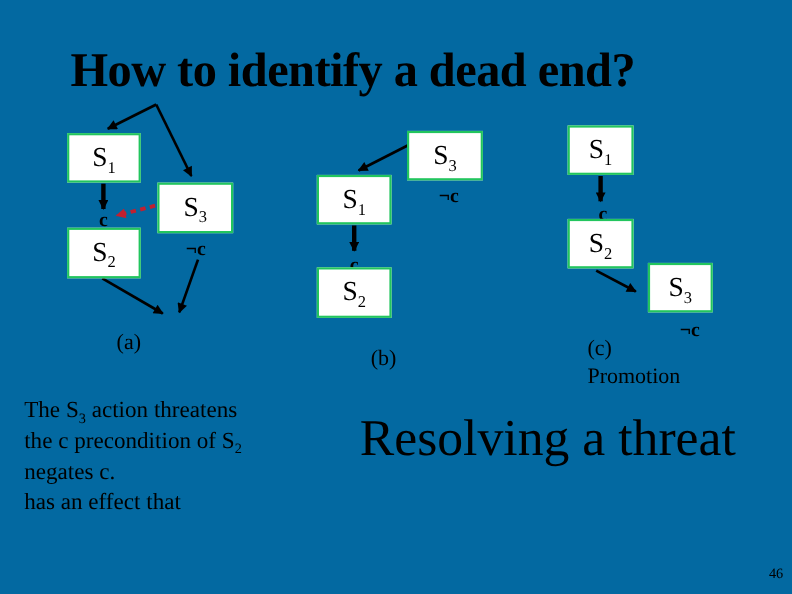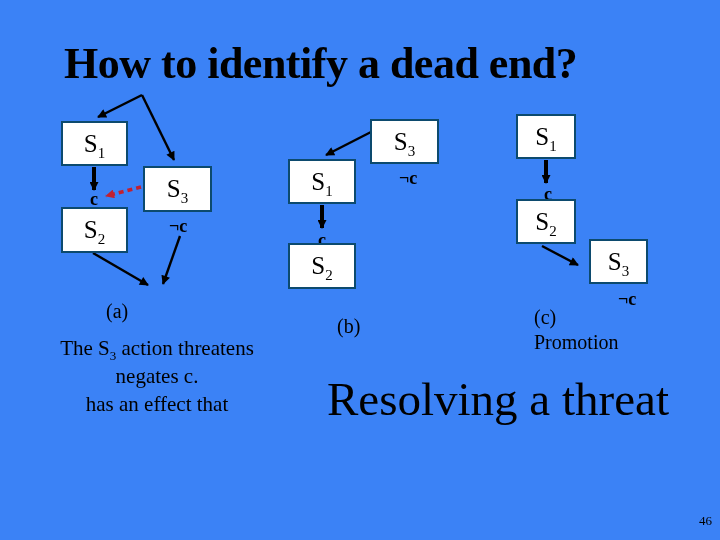--- a/index.html
+++ b/index.html
@@ -1,40 +1,40 @@
 <!DOCTYPE html>
 <html><head>
 <meta charset="utf-8">
 <style>
   html,body{margin:0;padding:0;background:#888;}
   .slide{
-    position:relative;width:720px;height:540px;background:#3b82f6;
+    position:relative;width:720px;height:540px;background:#0369a1;
     overflow:hidden;font-family:"Liberation Serif",serif;color:#000;
   }
   .title{
     position:absolute;left:64px;top:40px;width:620px;
     font-size:44px;font-weight:bold;line-height:48px;white-space:nowrap;
     letter-spacing:-0.5px;
   }
   .box{
-    position:absolute;box-sizing:border-box;border:2px solid #0c4a6e;background:#fff;
+    position:absolute;box-sizing:border-box;border:2px solid #22c55e;background:#fff;
     display:flex;align-items:center;justify-content:center;
     font-size:25px;
   }
   .box sub{font-size:15px;line-height:0;}
   .cond{
     position:absolute;font-size:18px;font-weight:bold;white-space:nowrap;
     text-align:center;
   }
   .caption{
     position:absolute;font-size:20px;line-height:25px;white-space:nowrap;
   }
   .desc{
-    position:absolute;left:22px;top:334px;width:270px;
-    font-size:21px;line-height:28px;text-align:center;
+    position:absolute;left:22px;top:358px;width:270px;
+    font-size:21px;line-height:28px;
   }
   .desc sub{font-size:13px;line-height:0;}
   .subtitle{
     position:absolute;left:327px;top:378px;width:380px;
     font-size:47px;line-height:42px;white-space:nowrap;
   }
   .pagenum{
     position:absolute;left:699px;top:513px;font-size:13px;
     font-family:Liberation Serif, serif;
   }
@@ -118,20 +118,21 @@
     <span><span>S</span><sub>3</sub></span>
   </div>
   <div class="cond" style="left:613px;top:289px;width:28px">¬c</div>
   <div class="caption" style="left:534px;top:305px">
     <div>(c)</div>
     <div>Promotion</div>
   </div>
 
   <div class="desc">
     <div class="desc-line"><span>The S</span><sub>3</sub><span> action threatens</span></div>
+    <div class="desc-line"><span>the c precondition of S</span><sub>2</sub></div>
     <div class="desc-line"><span>negates c.</span></div>
     <div class="desc-line"><span>has an effect that</span></div>
   </div>
 
   <div class="subtitle">Resolving a threat</div>
 
   <div class="pagenum">46</div>
 
 </div>
 

